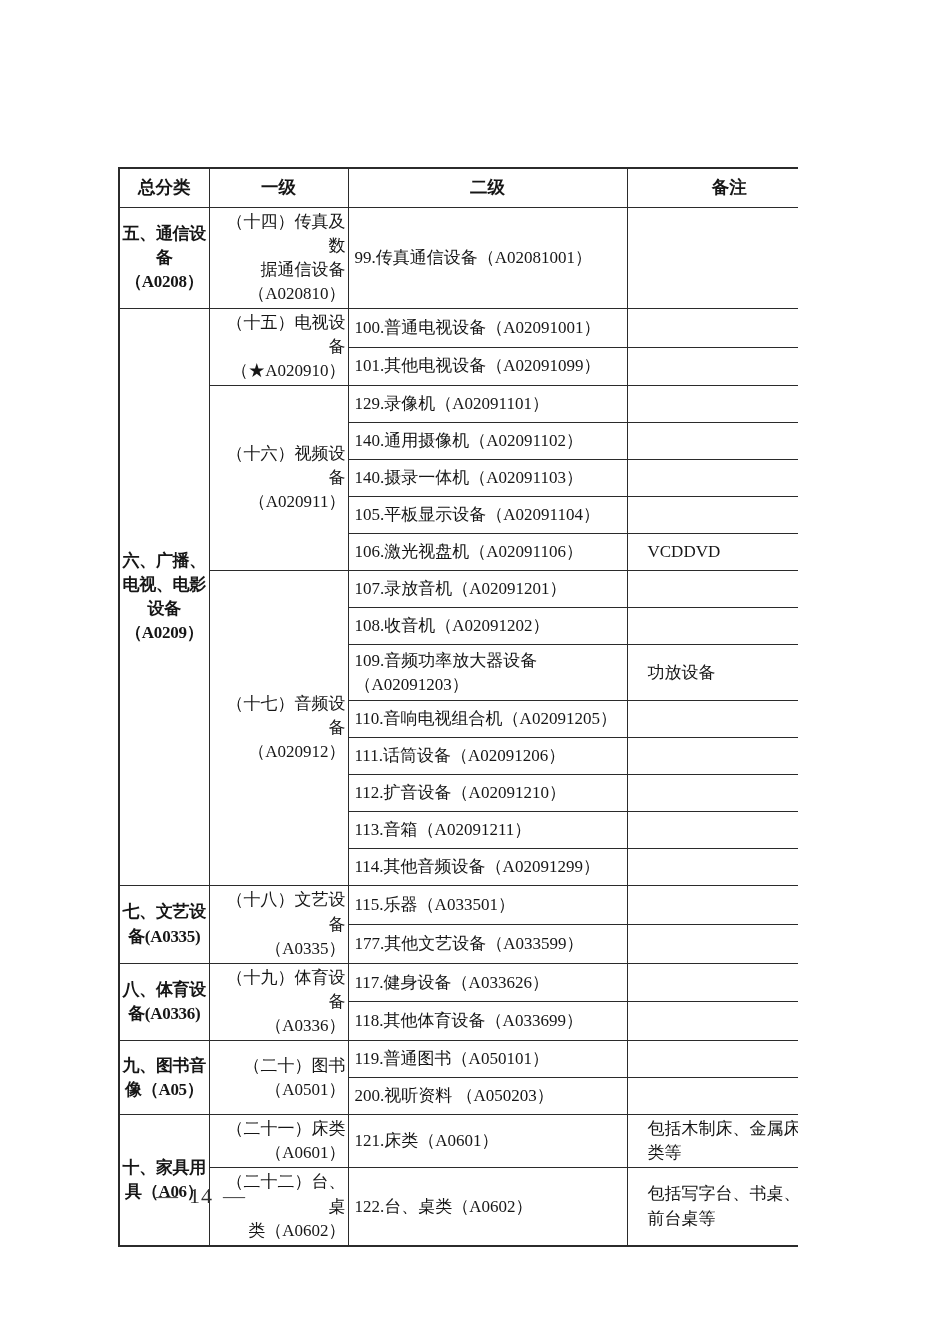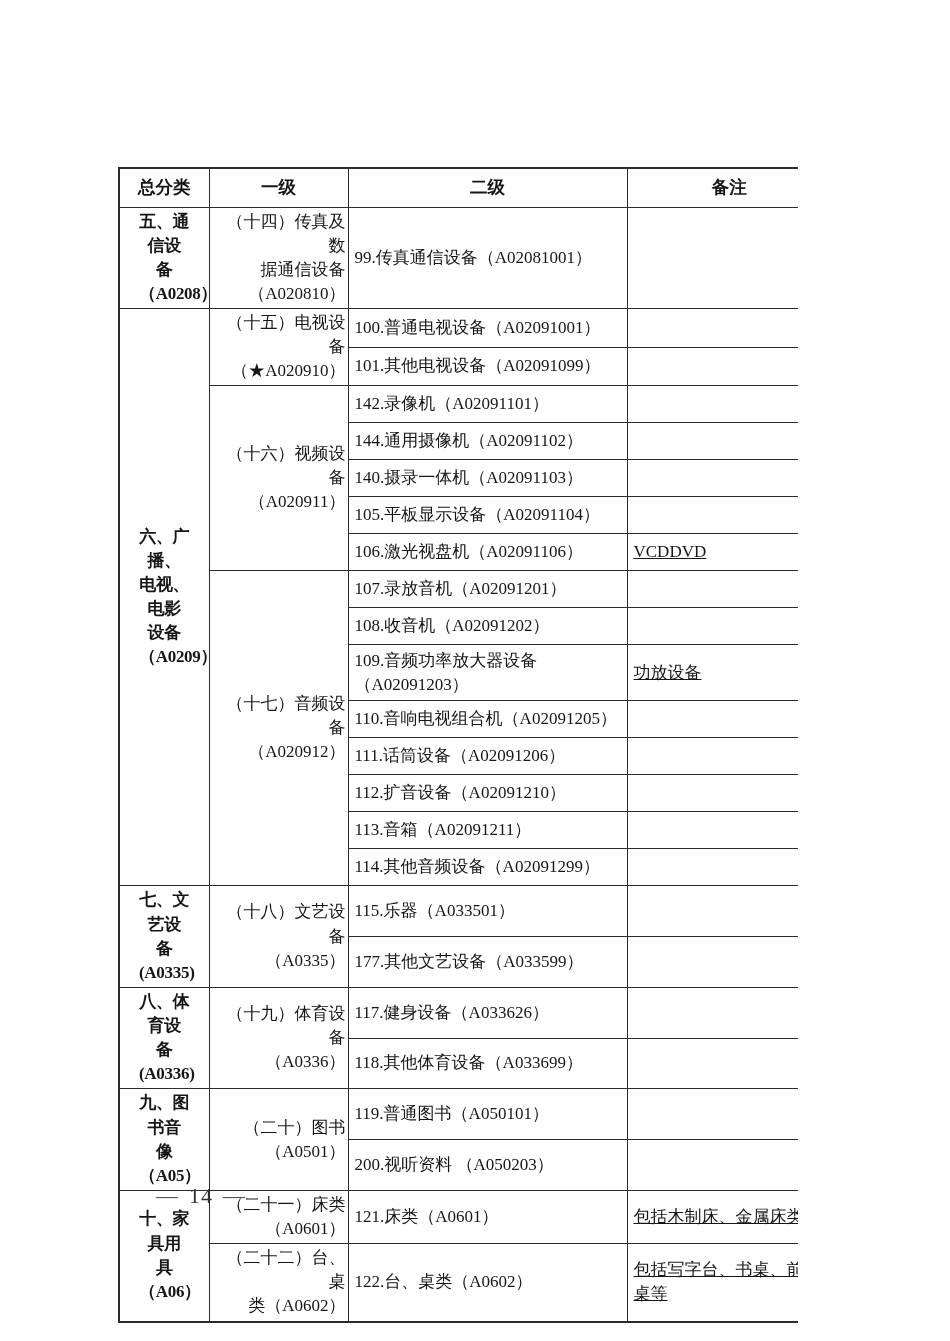--- a/index.html
+++ b/index.html
@@ -34,37 +34,36 @@
   }
   .cls-table th {
     font-weight: bold;
     text-align: center;
     font-size: 17.5px;
   }
   td.cat-cell {
     font-weight: bold;
     text-align: center;
     white-space: pre-line;
-    padding: 2px 19px;
+    padding: 2px 1px;
     letter-spacing: -0.3px;
   }
   td.lvl1-cell {
     text-align: right;
     white-space: pre-line;
     padding: 2px 2px;
   }
   td.lvl2-cell {
     text-align: left;
     white-space: pre-line;
     padding: 1px 6px;
   }
   td.remark-cell {
     text-align: left;
-    padding: 2px 6px;
-    text-decoration: underline;
+    padding: 2px 20px;
   }
   tr.h39 { height: 39px; }
   tr.h74 { height: 74px; }
   tr.h37 { height: 37px; }
   tr.h56 { height: 56px; }
   tr.h44 { height: 44px; }
   tr.h50 { height: 50px; }
   .page-number {
     position: absolute;
     left: 146px; top: 1183px;
@@ -114,25 +113,25 @@
         <td class="lvl2-cell">100.普通电视设备（A02091001）</td>
         <td class="remark-cell"></td>
       </tr>
       <tr class="h37">
         <td class="lvl2-cell">101.其他电视设备（A02091099）</td>
         <td class="remark-cell"></td>
       </tr>
       <tr class="h37">
         <td class="lvl1-cell" rowspan="5">（十六）视频设备
 （A020911）</td>
-        <td class="lvl2-cell">142.录像机（A02091101）</td>
-        <td class="remark-cell"></td>
-      </tr>
-      <tr class="h37">
-        <td class="lvl2-cell">144.通用摄像机（A02091102）</td>
+        <td class="lvl2-cell">129.录像机（A02091101）</td>
+        <td class="remark-cell"></td>
+      </tr>
+      <tr class="h37">
+        <td class="lvl2-cell">140.通用摄像机（A02091102）</td>
         <td class="remark-cell"></td>
       </tr>
       <tr class="h37">
         <td class="lvl2-cell">140.摄录一体机（A02091103）</td>
         <td class="remark-cell"></td>
       </tr>
       <tr class="h37">
         <td class="lvl2-cell">105.平板显示设备（A02091104）</td>
         <td class="remark-cell"></td>
       </tr>

